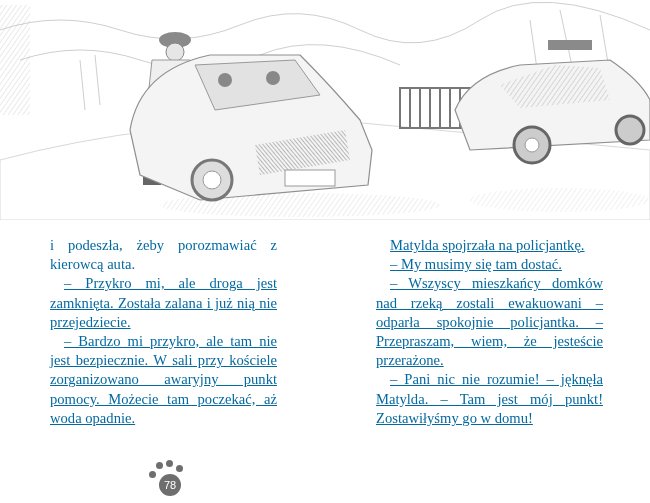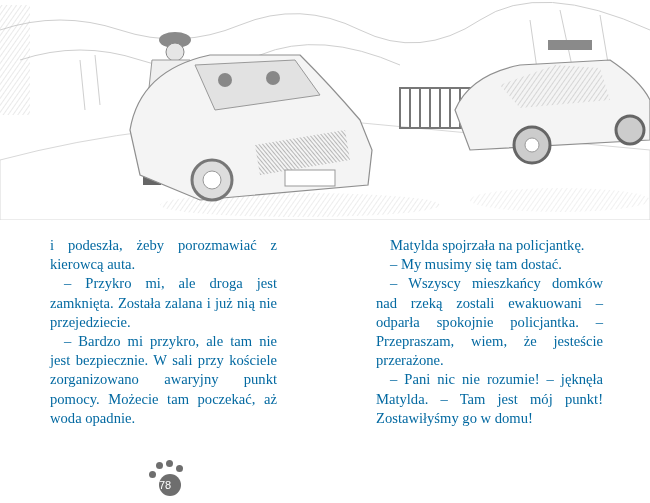--- a/index.html
+++ b/index.html
@@ -6,27 +6,27 @@
   body { width:650px; height:503px; position:relative; overflow:hidden;
          font-family:"DejaVu Serif","Liberation Serif",serif; color:#2a2a2a; }
   .illustration { position:absolute; left:0; top:0; width:650px; height:220px; overflow:hidden; }
   .illustration svg { width:650px; height:220px; display:block; }
   .col { position:absolute; top:236px; width:227px;
          font-family:"Liberation Serif","DejaVu Serif",serif;
          font-size:14.6px; line-height:19.2px; color:#0369a1; }
   .col.left { left:50px; }
   .col.right { left:376px; }
   .col p { margin:0; text-align:justify; text-align-last:left; }
-  .col p.indent { text-indent:14px; }
+  .col p.indent { text-indent:14px;text-decoration:underline; }
   .col p.noindent { text-indent:0; }
   .page-number { position:absolute; left:146px; top:459px; width:40px; height:38px; }
   .paw-toe { position:absolute; border-radius:50%; background:#6e6e6e; }
   .paw-pad { position:absolute; left:13px; top:15px; width:22px; height:22px; border-radius:50%;
              background:#6e6e6e; color:#fff; font-family:"Liberation Sans","DejaVu Sans",sans-serif;
-             font-size:11px; line-height:22px; text-align:left; }
+             font-size:11px; line-height:22px; text-align:center; }
 </style>
 </head>
 <body>
 
 <div class="illustration">
   <svg viewBox="0 0 650 220" xmlns="http://www.w3.org/2000/svg">
     <defs>
       <pattern id="hatch" width="4" height="4" patternUnits="userSpaceOnUse" patternTransform="rotate(35)">
         <line x1="0" y1="0" x2="0" y2="4" stroke="#b8b8b8" stroke-width="1"></line>
       </pattern>

